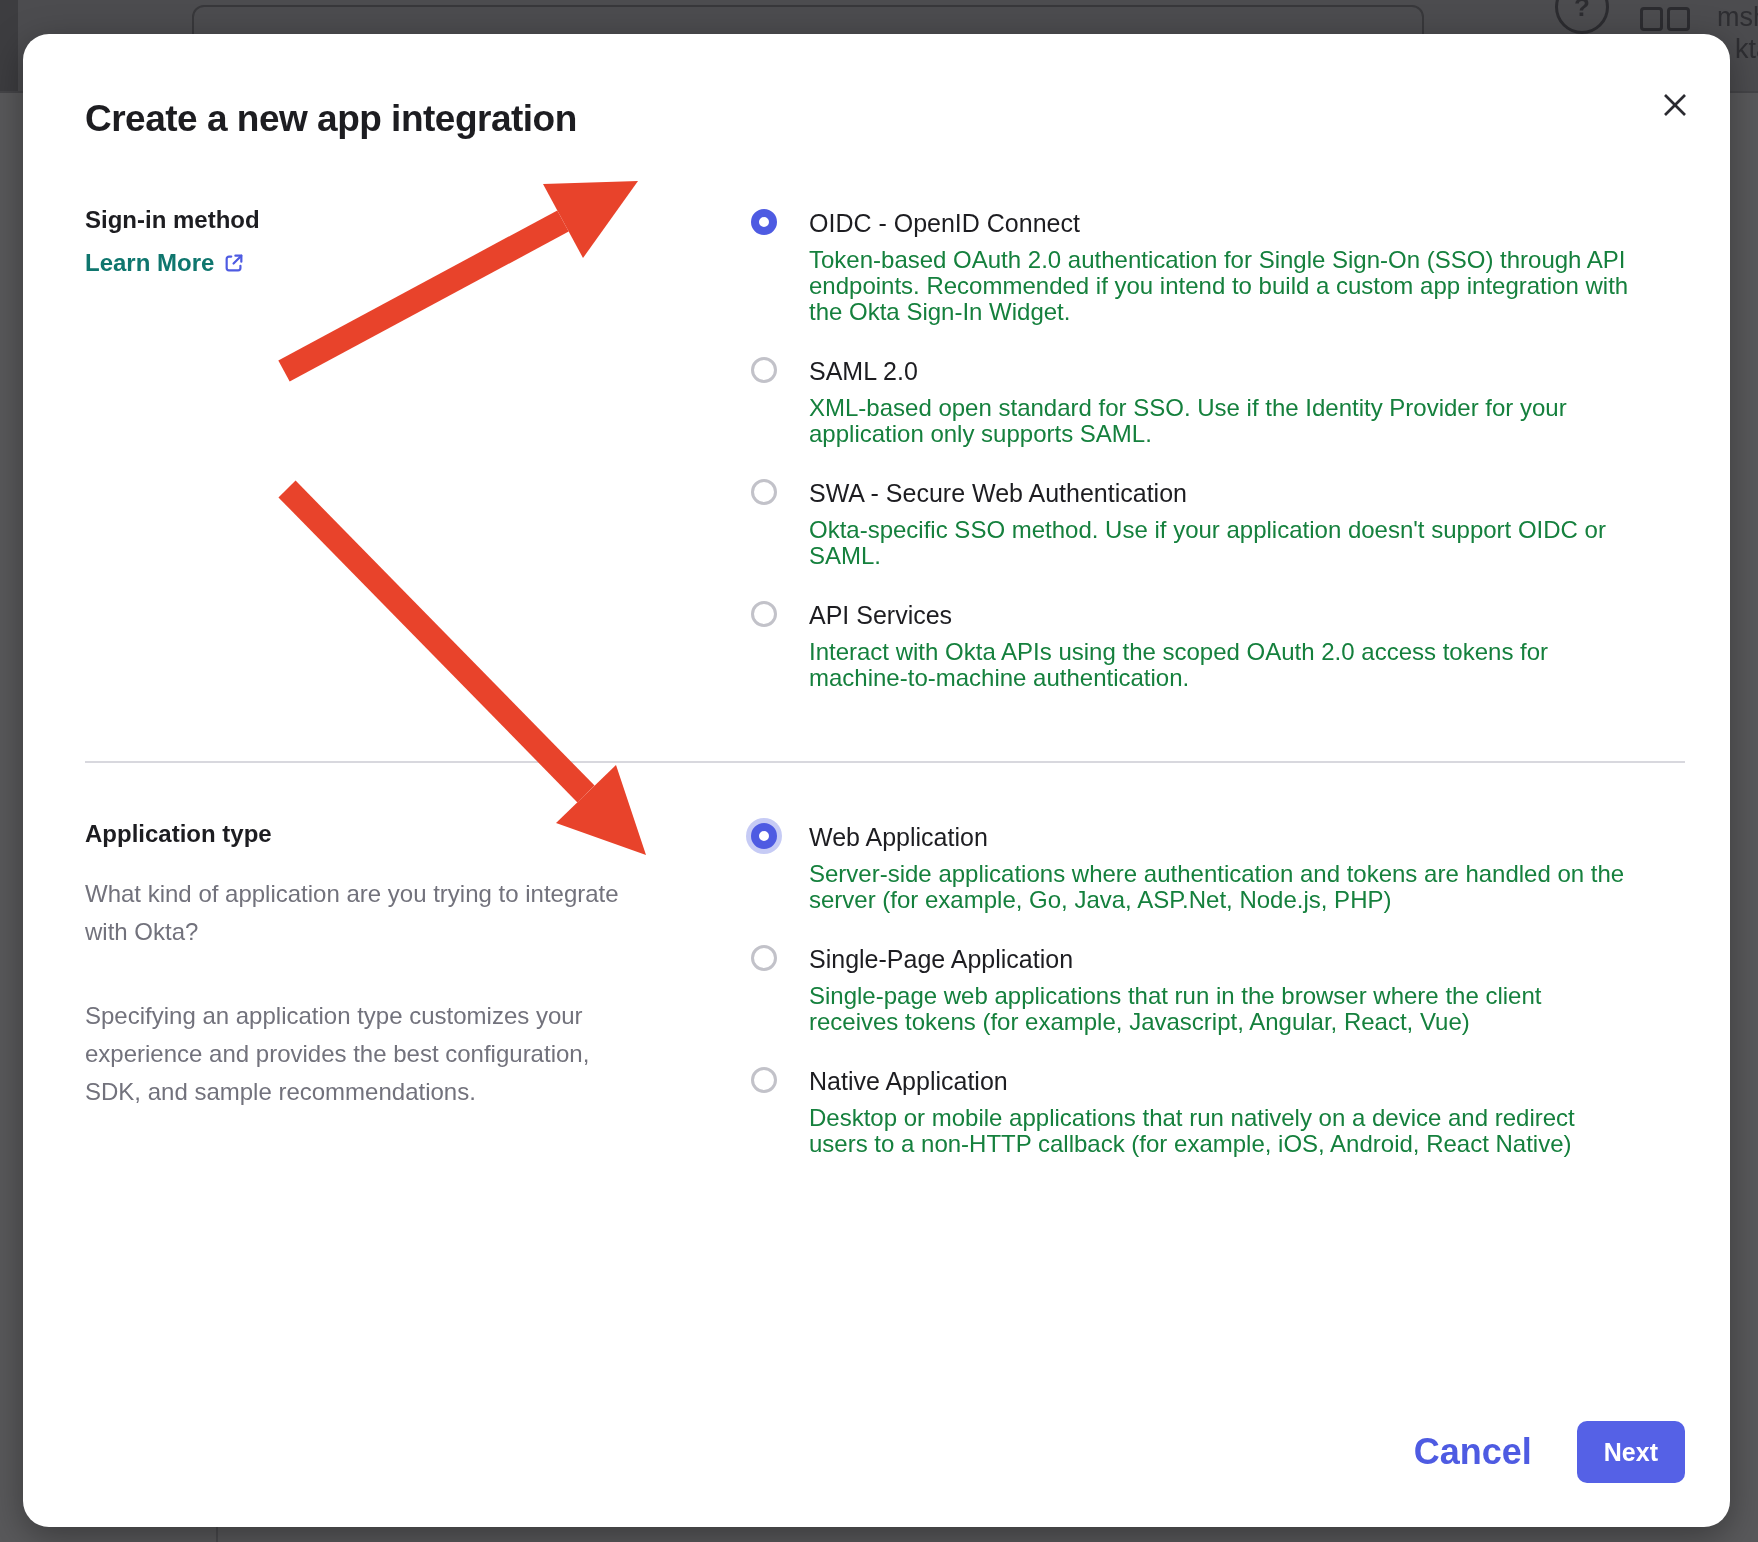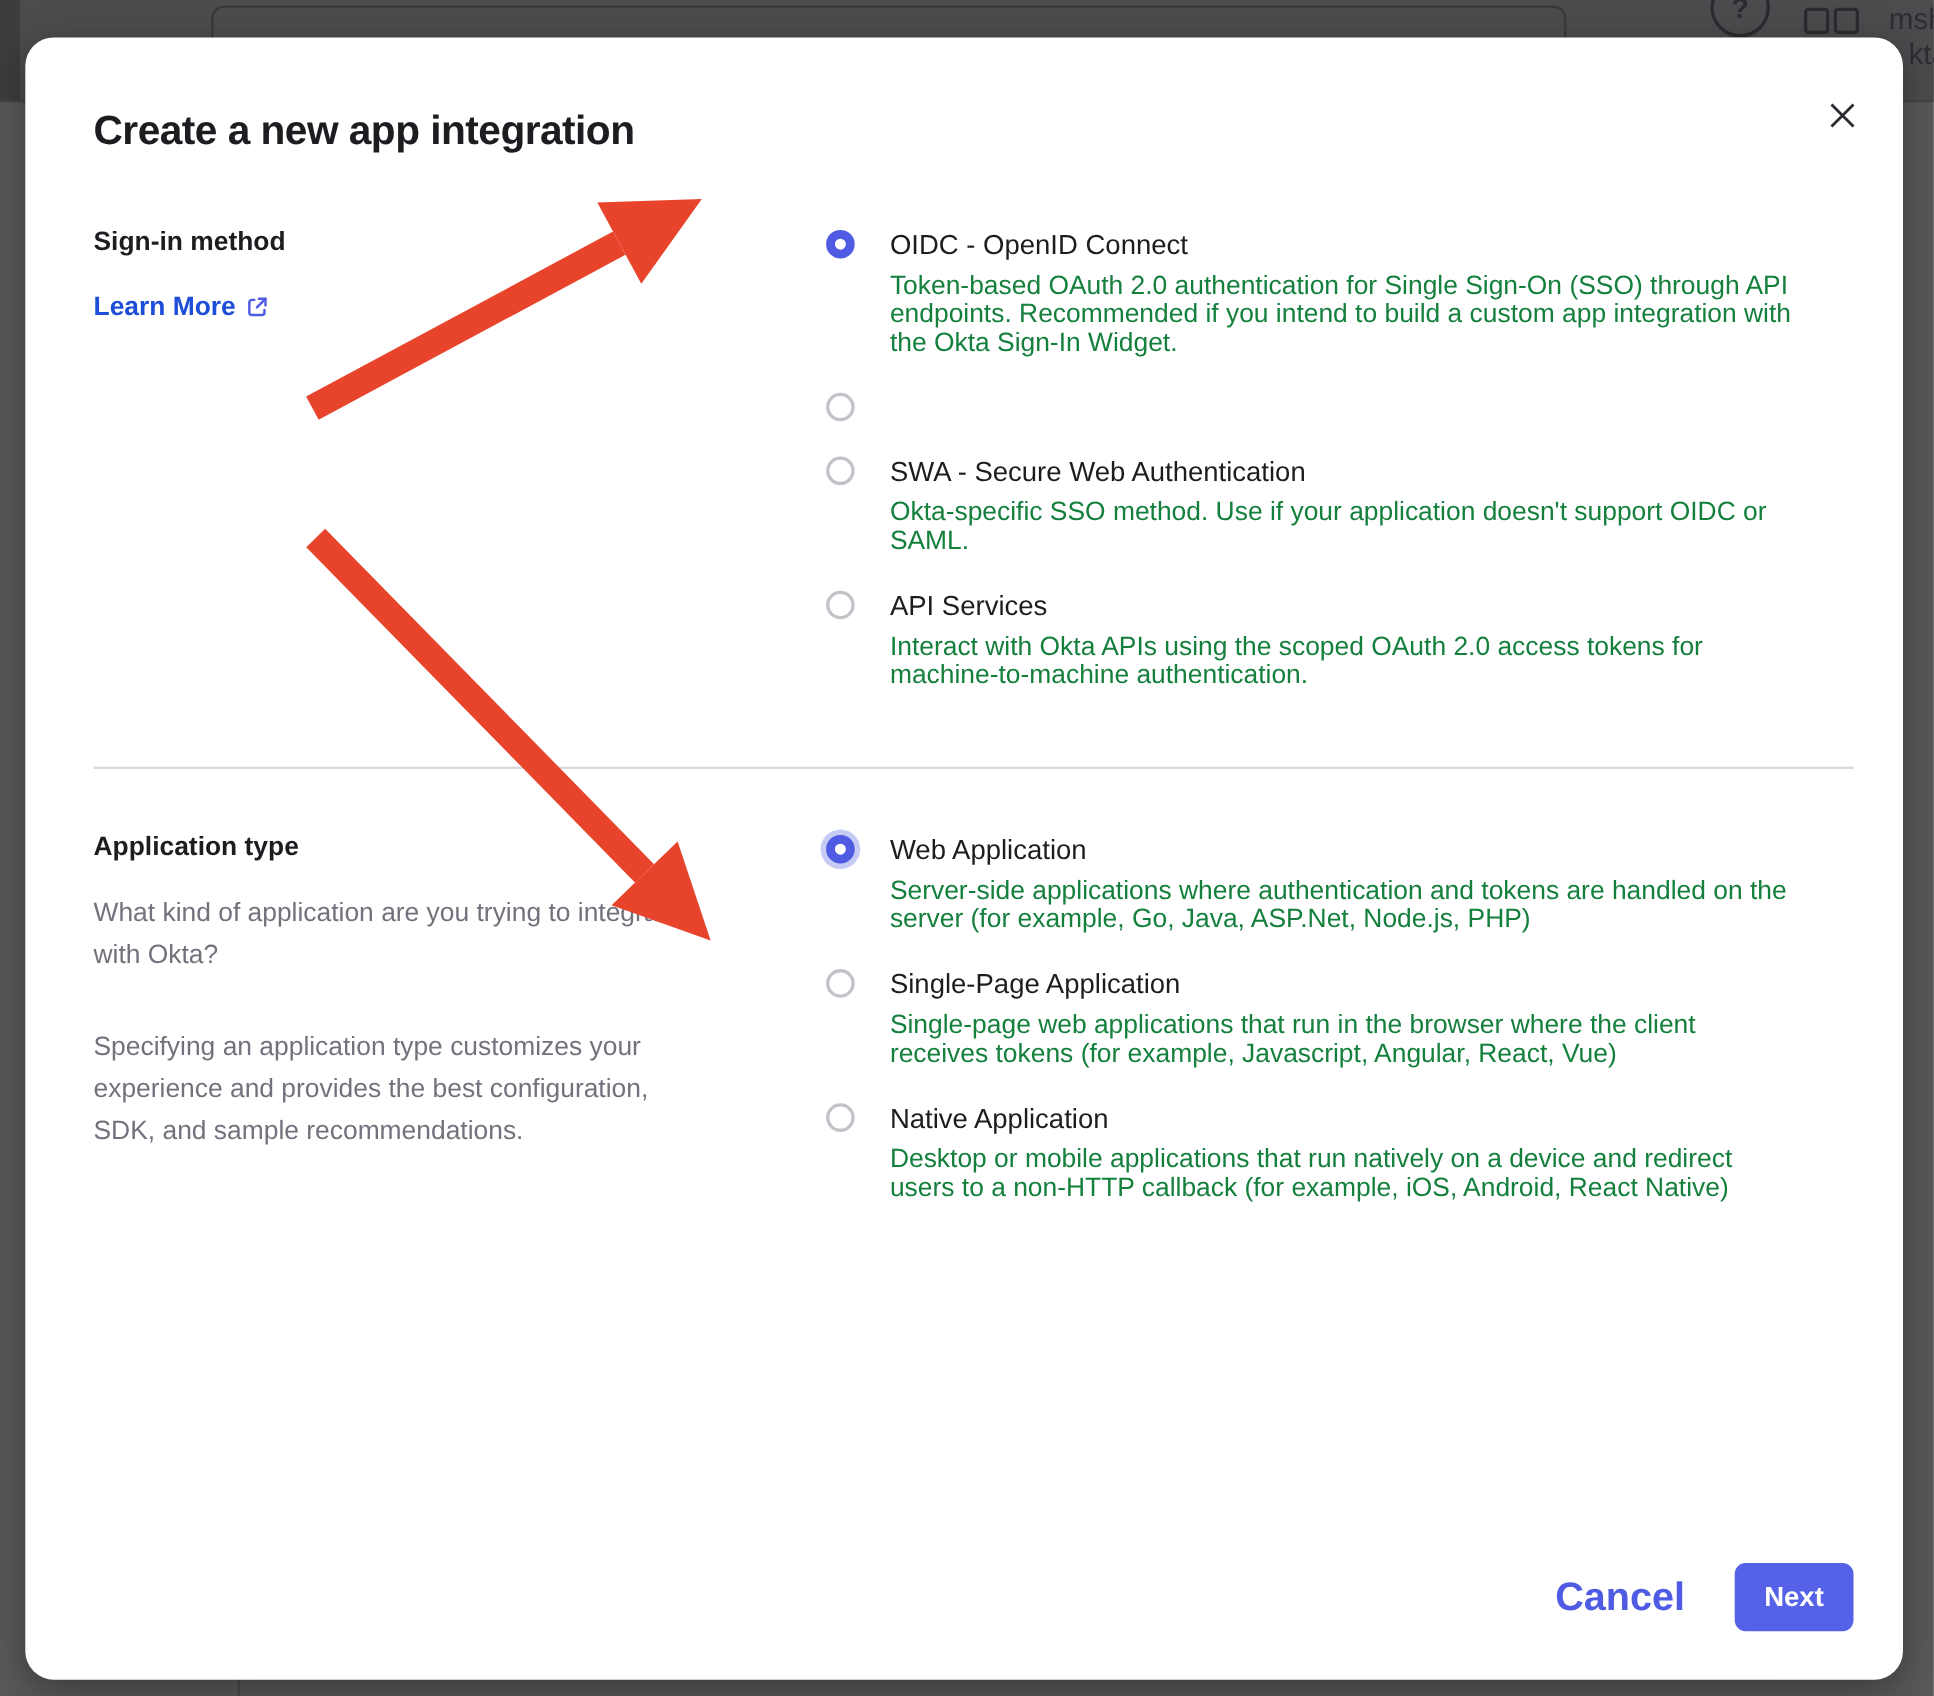--- a/index.html
+++ b/index.html
@@ -32,22 +32,22 @@
   }
   .close-btn{position:absolute;top:56px;right:40px;width:30px;height:30px;cursor:pointer;
     display:flex;align-items:center;justify-content:center;background:none;border:none;padding:0;}
   .modal-title{
     font-size:37px;line-height:44px;font-weight:bold;color:#1d1d21;
     letter-spacing:-0.5px;margin:25px 0 0 23px;
   }
   .section{display:grid;grid-template-columns:600px 1fr;column-gap:66px;margin-left:23px;}
   .section-1{margin-top:64px;}
   .section-label{font-size:24px;font-weight:bold;color:#1d1d21;line-height:30px;}
-  .learn-more{display:inline-flex;align-items:center;gap:9px;margin-top:30px;
-    color:#1d4ed8;font-size:24px;font-weight:bold;text-decoration:none;cursor:pointer;}
+  .learn-more{display:inline-flex;align-items:center;gap:9px;margin-top:14px;
+    color:#0f766e;font-size:24px;font-weight:bold;text-decoration:none;cursor:pointer;}
   .left-paragraph{max-width:565px;color:#72727c;font-size:24px;line-height:38px;margin-top:26px;}
   .left-paragraph + .left-paragraph{margin-top:46px;}
 
   .options{display:flex;flex-direction:column;gap:28px;}
   .option{display:flex;align-items:flex-start;gap:32px;cursor:pointer;}
   .radio{width:26px;height:26px;border-radius:50%;box-sizing:border-box;
     border:3px solid #c2c2c9;background:#fff;flex:none;margin-top:4px;}
   .radio.selected{border:8px solid #4e5be2;}
   .radio.halo{box-shadow:0 0 0 5px #c6cbf5;}
   .option-text{max-width:820px;}
@@ -106,20 +106,24 @@
     <div class="options">
       <div class="option">
         <span class="radio selected"></span>
         <div class="option-text">
           <div class="option-title">OIDC - OpenID Connect</div>
           <div class="option-desc">Token-based OAuth 2.0 authentication for Single Sign-On (SSO) through API endpoints. Recommended if you intend to build a custom app integration with the Okta Sign-In Widget.</div>
         </div>
       </div>
       <div class="option">
         <span class="radio"></span>
+        <div class="option-text">
+          <div class="option-title">SAML 2.0</div>
+          <div class="option-desc">XML-based open standard for SSO. Use if the Identity Provider for your application only supports SAML.</div>
+        </div>
       </div>
       <div class="option">
         <span class="radio"></span>
         <div class="option-text">
           <div class="option-title">SWA - Secure Web Authentication</div>
           <div class="option-desc">Okta-specific SSO method. Use if your application doesn't support OIDC or SAML.</div>
         </div>
       </div>
       <div class="option">
         <span class="radio"></span>

